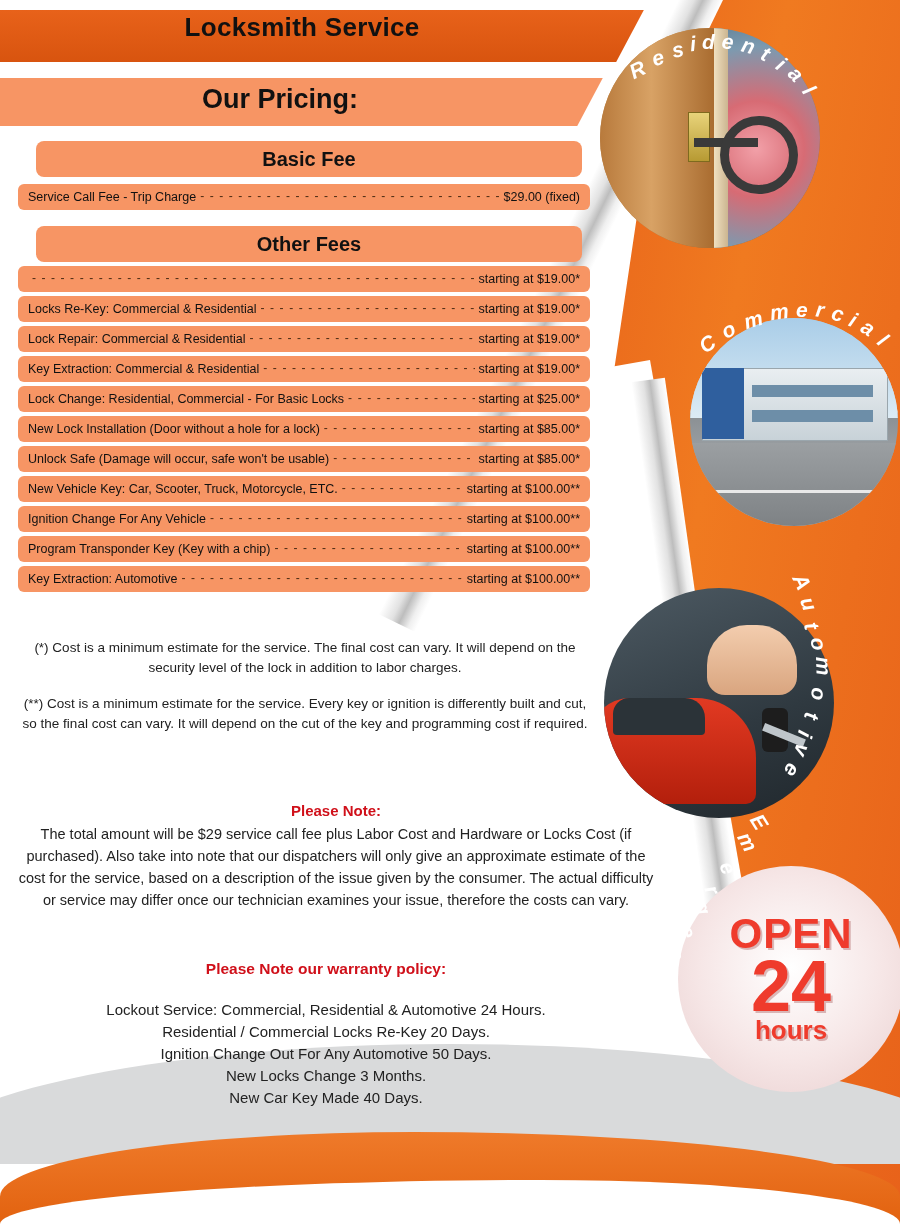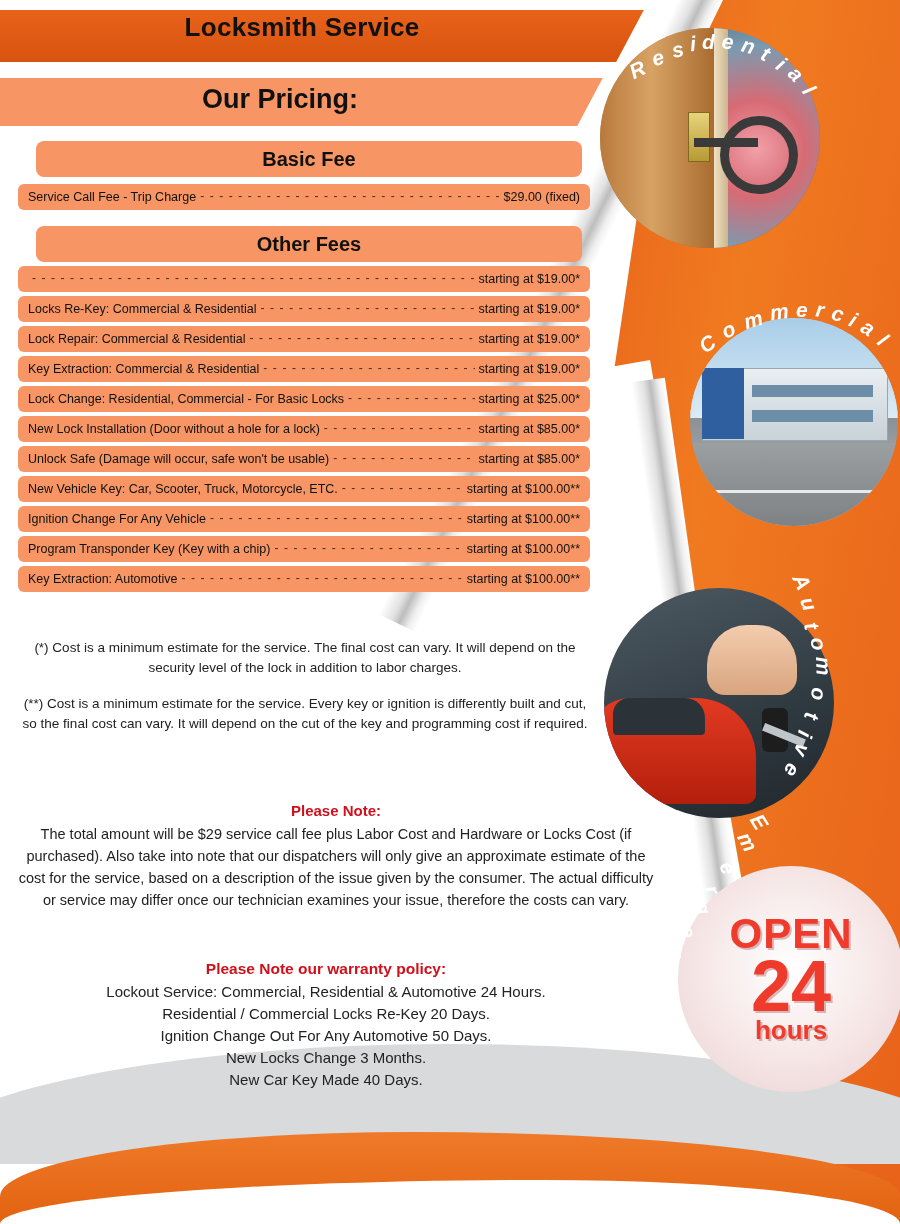--- a/index.html
+++ b/index.html
@@ -227,21 +227,21 @@
     left: 16px;
     top: 960px;
     width: 620px;
     text-align: center;
     z-index: 7;
   }
   .warranty-title {
     color: #d0101a;
     font-weight: bold;
     font-size: 15.5px;
-    margin-bottom: 3px;
+    margin-bottom: 21px;
   }
   .warranty-line {
     font-size: 15px;
     line-height: 22px;
     color: #222;
   }
 
   
   .photo-circle {
     position: absolute;

